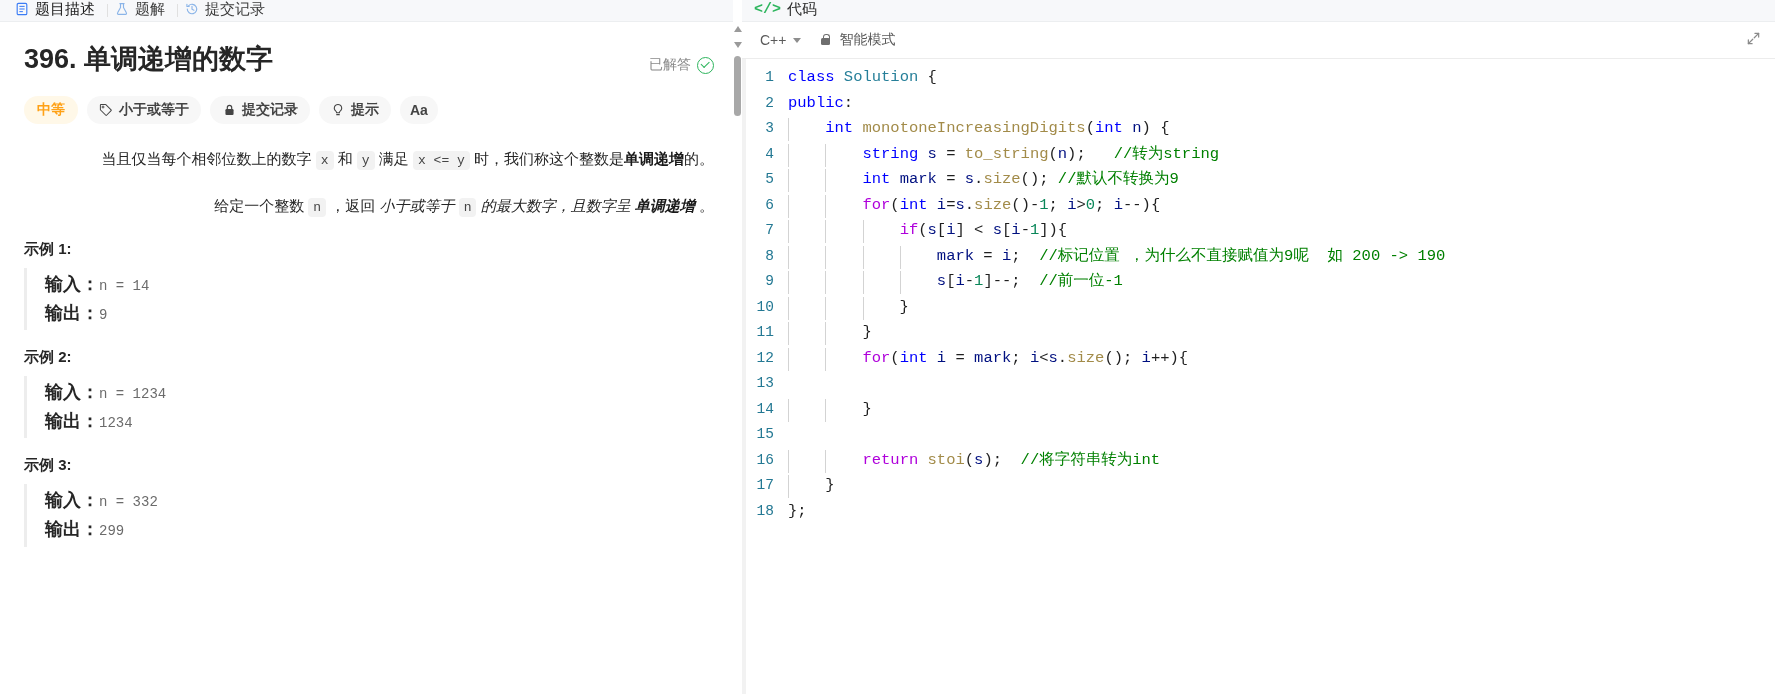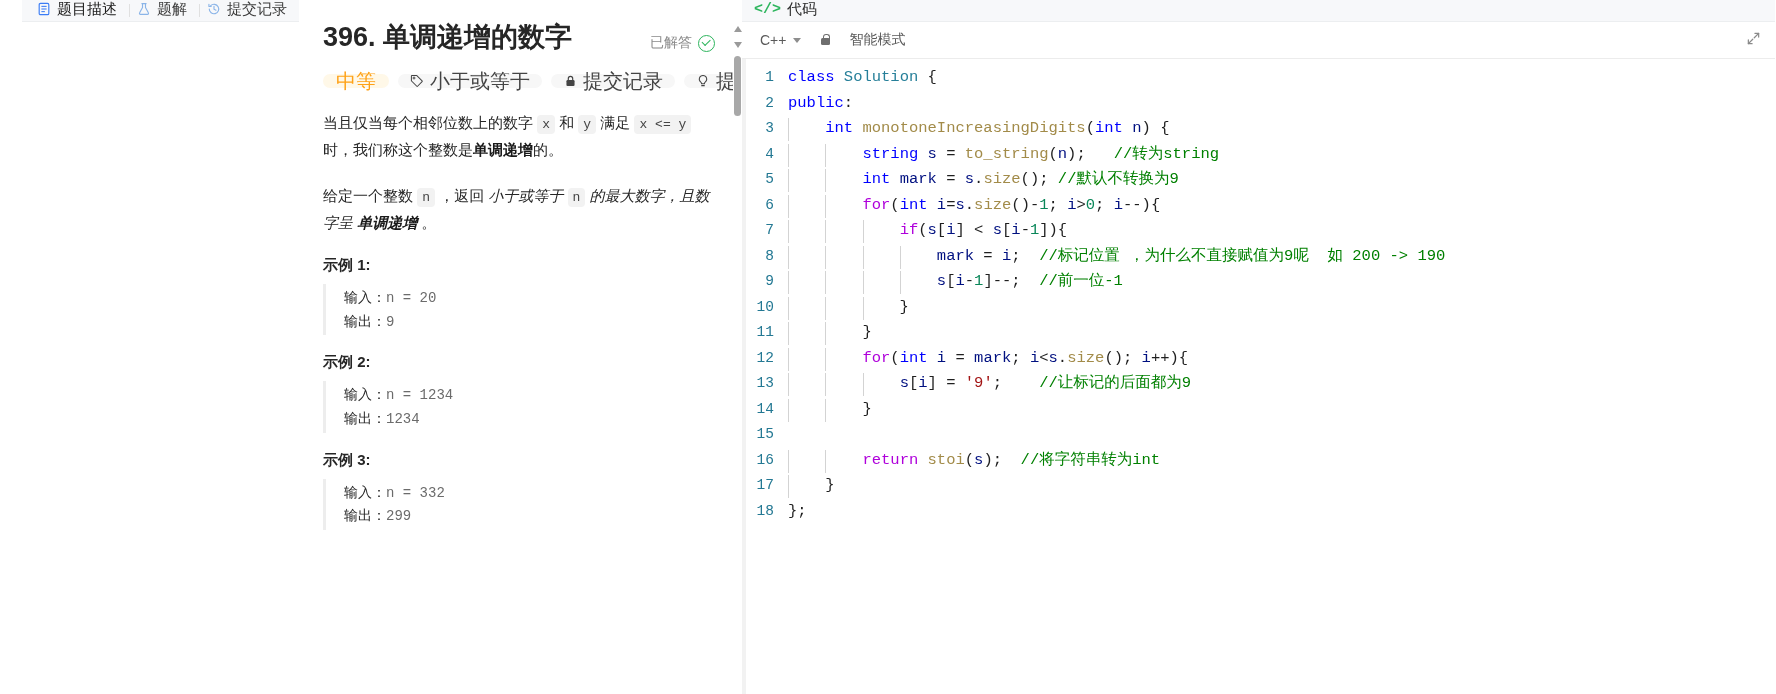--- a/index.html
+++ b/index.html
@@ -10,23 +10,22 @@
     background: #fff;
     font-family: "Liberation Sans", "DejaVu Sans", sans-serif;
   }
   .app { display: flex; width: 1776px; height: 694px; background: #fff; }
 
   
   .left-panel {
     width: 742px; height: 694px;
     background: #ffffff;
     position: relative;
-    display: flex; flex-direction: row;
+    display: flex; flex-direction: column;
     border-right: 1px solid #e5e5e5;
-    padding-left: 22px;
   }
   .left-tabbar {
     height: 22px; flex: none;
     background: #f7f8fa;
     border-bottom: 1px solid #eceef0;
     display: flex; align-items: flex-end;
     padding-left: 8px; gap: 0px;
     overflow: hidden;
   }
   .tab {
@@ -63,47 +62,47 @@
     content: ""; position: absolute; left: 3.4px; top: 3.2px;
     width: 7px; height: 3.6px;
     border-left: 1.6px solid #2db55d; border-bottom: 1.6px solid #2db55d;
     transform: rotate(-45deg);
   }
 
   .pill-row { display: flex; align-items: center; gap: 9px; margin-top: 19px; flex-wrap: nowrap; }
   .pill {
     display: inline-flex; align-items: center; gap: 6px;
     background: #f7f7f7; border-radius: 20px;
-    padding: 5px 12px; font-size: 20px; color: #444;
-    white-space: nowrap; height: 14px;
+    padding: 5px 12px; font-size: 14px; color: #444;
+    white-space: nowrap; height: 28px; font-weight: bold;
   }
   .pill.difficulty { color: #ffa116; background: #fff8e8; padding: 5px 13px; }
   .pill .pico { width: 14px; height: 14px; display: inline-flex; align-items: center; justify-content: center; }
   .pill.icon-only { padding: 5px 10px; }
 
   .desc { margin-top: 22px; font-size: 15px; color: #262626; line-height: 1.75; }
-  .desc p { margin: 0 0 20px 0; }
+  .desc p { margin: 0 0 20px 0; text-align: right; }
   code.inl {
     background: #f2f2f2; border-radius: 4px; padding: 2px 5px;
     font-family: "Liberation Mono", "DejaVu Sans Mono", monospace;
     font-size: 13px; color: #444;
   }
   .desc b { font-weight: 700; color: #1a1a1a; }
   .desc i { font-style: italic; margin-top: 24px; }
 
   .ex-title { font-size: 15px; font-weight: 700; color: #262626; margin: 18px 0 9px 0; }
   .ex-block {
     border-left: 3px solid #ededed;
     padding: 2px 0 2px 18px; margin: 0 0 10px 0;
     font-family: "Liberation Mono", "DejaVu Sans Mono", monospace;
     font-size: 14px; line-height: 1.62; color: #6b6b6b;
   }
   .ex-block .k {
     font-family: "Liberation Sans", sans-serif;
-    font-weight: 400; color: #262626; font-size: 14px;
+    font-weight: 700; color: #262626; font-size: 18px;
   }
 
   
   .right-panel {
     width: 1033px; height: 694px; display: flex; flex-direction: column;
     background: #fff; position: relative;
   }
   .right-tabbar {
     height: 22px; flex: none; background: #f7f8fa;
     border-bottom: 1px solid #eceef0;
@@ -114,21 +113,21 @@
   .code-tab .ct-icon { color: #2db55d; font-size: 15px; font-family: "Liberation Mono", monospace; font-weight: 700; }
   .code-tab .ct-label { font-size: 15px; color: #2b2b2b; }
 
   .code-toolbar {
     height: 37px; flex: none; display: flex; align-items: center;
     gap: 18px; padding: 0 14px 0 18px;
     border-bottom: 1px solid #ececec; background: #fff;
   }
   .lang-select { display: flex; align-items: center; gap: 7px; font-size: 14px; color: #5a5a5a; }
   .chev { width: 0; height: 0; border-left: 4.5px solid transparent; border-right: 4.5px solid transparent; border-top: 5px solid #8d8d8d; }
-  .smart-mode { display: flex; align-items: center; gap: 18px; font-size: 14px; color: #5a5a5a; }
+  .smart-mode { display: flex; align-items: center; gap: 8px; font-size: 14px; color: #5a5a5a; }
   .lock-ico { width: 12px; height: 14px; position: relative; display: inline-block; }
   .lock-ico::before { content:""; position:absolute; left:1.5px; top:4.5px; width:9px; height:7.5px; background:#6e6e6e; border-radius:1.5px; }
   .lock-ico::after { content:""; position:absolute; left:3.3px; top:0.6px; width:5.4px; height:5.4px; border:1.6px solid #6e6e6e; border-bottom:none; border-radius:3px 3px 0 0; }
   .expand-ico { margin-left: auto; color: #888; font-size: 15px; }
 
   .code-area {
     flex: 1; overflow: hidden; position: relative;
     font-family: "Liberation Mono", "DejaVu Sans Mono", monospace;
     font-size: 15.5px; line-height: 25.5px;
     padding-top: 6px; background: #fff;
@@ -255,21 +254,21 @@
 
         <div class="desc">
           <p><span>当且仅当每个相邻位数上的数字 </span><code class="inl">x</code><span> 和 </span><code class="inl">y</code><span> 满足 </span><code class="inl">x &lt;= y</code><span> 时，我们称这个整数是</span><b>单调递增</b><span>的。</span></p>
 
           <p><span>给定一个整数 </span><code class="inl">n</code><span> ，返回 </span><i>小于或等于 </i><code class="inl">n</code><i> 的最大数字，且数字呈 </i><i><b>单调递增</b></i><span> 。</span></p>
         </div>
 
         <div>
           <div class="ex-title">示例 1:</div>
           <div class="ex-block">
-              <div><span class="k">输入：</span><span>n = 20</span></div>
+              <div><span class="k">输入：</span><span>n = 14</span></div>
               <div><span class="k">输出：</span><span>9</span></div>
             </div>
         </div>
 
         <div>
           <div class="ex-title">示例 2:</div>
           <div class="ex-block">
               <div><span class="k">输入：</span><span>n = 1234</span></div>
               <div><span class="k">输出：</span><span>1234</span></div>
             </div>
@@ -333,21 +332,21 @@
           <div class="code-line"><div class="ln">3</div><div class="ctext">    <span class="kw">int</span> <span class="fn">monotoneIncreasingDigits</span>(<span class="kw">int</span> <span class="var">n</span>) {<div class="guides"><div class="guide" style="left: 0px;"></div></div></div></div>
           <div class="code-line"><div class="ln">4</div><div class="ctext">        <span class="kw">string</span> <span class="var">s</span> = <span class="fn">to_string</span>(<span class="var">n</span>);   <span class="cmt">//转为string</span><div class="guides"><div class="guide" style="left: 0px;"></div><div class="guide" style="left: 37.32px;"></div></div></div></div>
           <div class="code-line"><div class="ln">5</div><div class="ctext">        <span class="kw">int</span> <span class="var">mark</span> = <span class="var">s</span>.<span class="fn">size</span>(); <span class="cmt">//默认不转换为9</span><div class="guides"><div class="guide" style="left: 0px;"></div><div class="guide" style="left: 37.32px;"></div></div></div></div>
           <div class="code-line"><div class="ln">6</div><div class="ctext">        <span class="kw2">for</span>(<span class="kw">int</span> <span class="var">i</span>=<span class="var">s</span>.<span class="fn">size</span>()-<span class="num">1</span>; <span class="var">i</span>&gt;<span class="num">0</span>; <span class="var">i</span>--){<div class="guides"><div class="guide" style="left: 0px;"></div><div class="guide" style="left: 37.32px;"></div></div></div></div>
           <div class="code-line"><div class="ln">7</div><div class="ctext">            <span class="kw2">if</span>(<span class="var">s</span>[<span class="var">i</span>] &lt; <span class="var">s</span>[<span class="var">i</span>-<span class="num">1</span>]){<div class="guides"><div class="guide" style="left: 0px;"></div><div class="guide" style="left: 37.32px;"></div><div class="guide" style="left: 74.64px;"></div></div></div></div>
           <div class="code-line"><div class="ln">8</div><div class="ctext">                <span class="var">mark</span> = <span class="var">i</span>;  <span class="cmt">//标记位置 ，为什么不直接赋值为9呢  如 200 -&gt; 190</span><div class="guides"><div class="guide" style="left: 0px;"></div><div class="guide" style="left: 37.32px;"></div><div class="guide" style="left: 74.64px;"></div><div class="guide" style="left: 111.96px;"></div></div></div></div>
           <div class="code-line"><div class="ln">9</div><div class="ctext">                <span class="var">s</span>[<span class="var">i</span>-<span class="num">1</span>]--;  <span class="cmt">//前一位-1</span><div class="guides"><div class="guide" style="left: 0px;"></div><div class="guide" style="left: 37.32px;"></div><div class="guide" style="left: 74.64px;"></div><div class="guide" style="left: 111.96px;"></div></div></div></div>
           <div class="code-line"><div class="ln">10</div><div class="ctext">            }<div class="guides"><div class="guide" style="left: 0px;"></div><div class="guide" style="left: 37.32px;"></div><div class="guide" style="left: 74.64px;"></div></div></div></div>
           <div class="code-line"><div class="ln">11</div><div class="ctext">        }<div class="guides"><div class="guide" style="left: 0px;"></div><div class="guide" style="left: 37.32px;"></div></div></div></div>
           <div class="code-line"><div class="ln">12</div><div class="ctext">        <span class="kw2">for</span>(<span class="kw">int</span> <span class="var">i</span> = <span class="var">mark</span>; <span class="var">i</span>&lt;<span class="var">s</span>.<span class="fn">size</span>(); <span class="var">i</span>++){<div class="guides"><div class="guide" style="left: 0px;"></div><div class="guide" style="left: 37.32px;"></div></div></div></div>
-          <div class="code-line"><div class="ln">13</div><div class="ctext">            <span class="var">s</span>[<span class="var">i</span>] = <span class="str">'9'</span>;    <span class="cmt">//让标记的后面都为9</span><div class="guides"><div class="guide" style="left: 0px;"></div><div class="guide" style="left: 37.32px;"></div><div class="guide" style="left: 74.64px;"></div></div></div></div>
+          <div class="code-line"><div class="ln">13</div></div>
           <div class="code-line"><div class="ln">14</div><div class="ctext">        }<div class="guides"><div class="guide" style="left: 0px;"></div><div class="guide" style="left: 37.32px;"></div></div></div></div>
           <div class="code-line"><div class="ln">15</div><div class="ctext"></div></div>
           <div class="code-line"><div class="ln">16</div><div class="ctext">        <span class="kw2">return</span> <span class="fn">stoi</span>(<span class="var">s</span>);  <span class="cmt">//将字符串转为int</span><div class="guides"><div class="guide" style="left: 0px;"></div><div class="guide" style="left: 37.32px;"></div></div></div></div>
           <div class="code-line"><div class="ln">17</div><div class="ctext">    }<div class="guides"><div class="guide" style="left: 0px;"></div></div></div></div>
           <div class="code-line"><div class="ln">18</div><div class="ctext">};</div></div>
         </div>
     </div>
   </div>
 
 </div>

